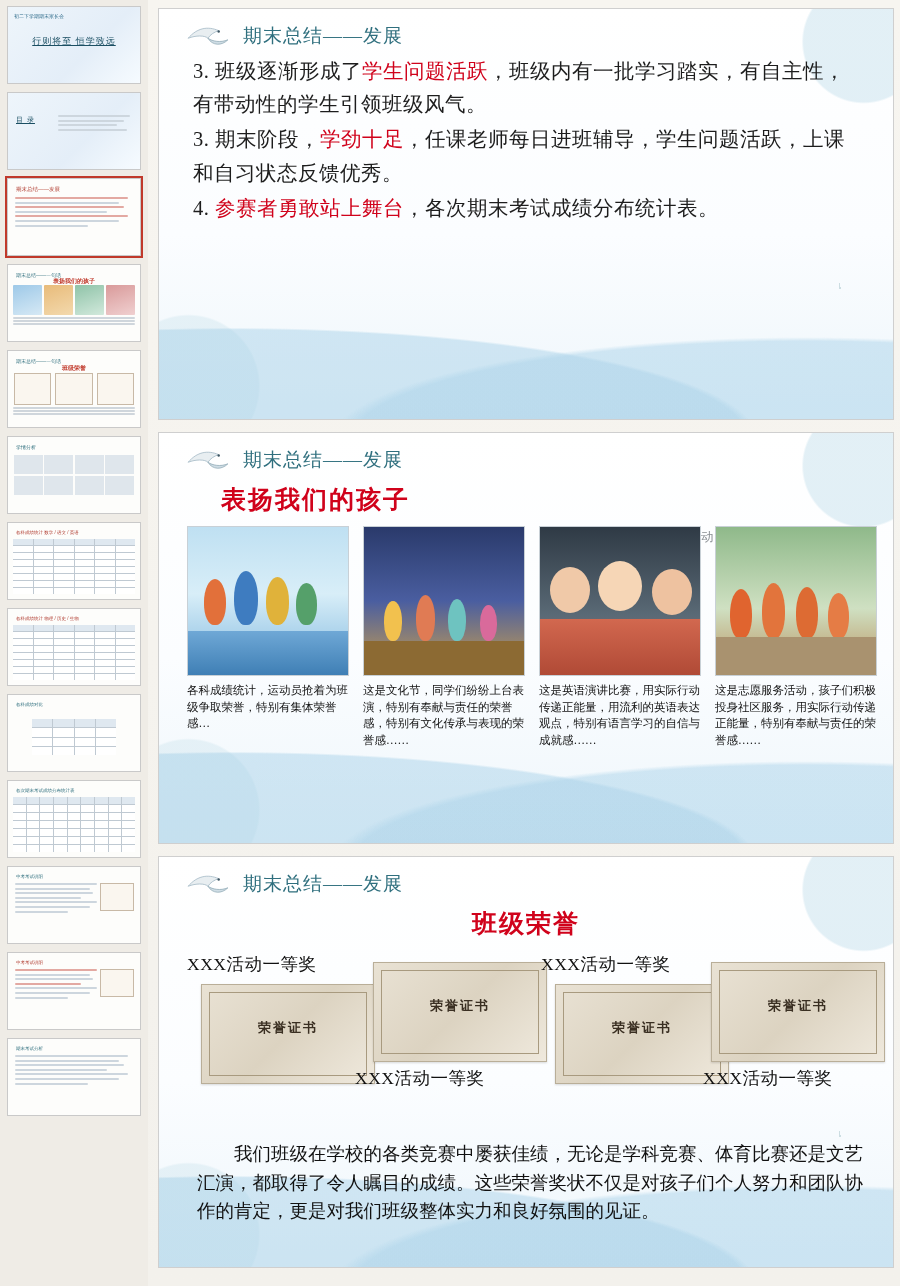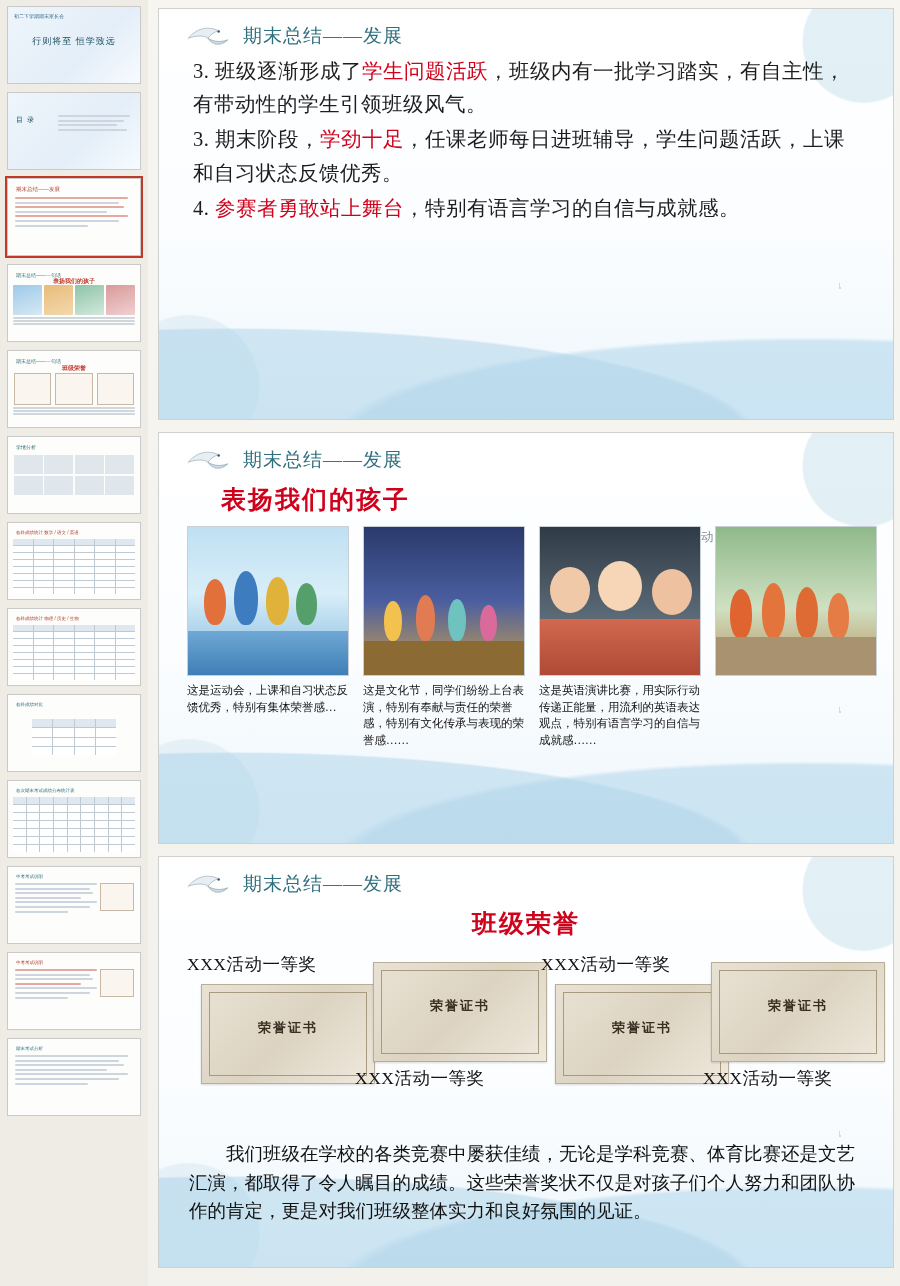--- a/index.html
+++ b/index.html
@@ -27,21 +27,21 @@
     position:relative;overflow:hidden;
     box-sizing:border-box;
   }
   .thumb.t-blue{background:linear-gradient(135deg,#eef5fb 0%,#e4eef8 60%,#f6fbff 100%);}
   .thumb.t-white{background:#fdfdfb;}
   .thumb .tt{
     position:absolute;left:6px;top:6px;font-size:5px;color:#2e6b8a;
   }
   .thumb .ttl-center{
     position:absolute;left:0;right:0;top:28px;text-align:center;
-    font-size:9px;color:#1b4f63;letter-spacing:1px;
+    font-size:9px;color:#1b4f63;letter-spacing:1px;text-decoration:underline;
   }
   .thumb .ttl-center.small{font-size:7px;top:30px;}
   .thumb .hdr{
     position:absolute;left:8px;top:7px;font-size:5.5px;color:#b03a2e;
   }
   .thumb .lines{position:absolute;left:7px;right:7px;top:16px;}
   .thumb .ln{height:2px;background:#cdd6de;margin-bottom:2.6px;border-radius:1px;}
   .thumb .ln.red{background:#e3a9a2;}
   .thumb .ln.s1{width:96%}.thumb .ln.s2{width:88%}.thumb .ln.s3{width:78%}
   .thumb .ln.s4{width:92%}.thumb .ln.s5{width:62%}
@@ -172,21 +172,21 @@
     font-family:"Liberation Serif", serif;font-size:13px;font-weight:bold;color:#3a2f22;
     letter-spacing:2px;
   }
   .cert-label{
     position:absolute;font-family:"Liberation Serif", serif;
     font-size:17.5px;color:#111;letter-spacing:.5px;
   }
   .para{
     padding:6px 30px 0 30px;
     font-family:"Liberation Serif", serif;
-    font-size:18.5px;line-height:1.55;color:#111;text-indent:2em;
+    font-size:18.5px;line-height:1.55;color:#111;text-indent:2em;margin-left:8px;
   }
   .para p{margin:0;text-indent:2em;}
 </style>
 </head>
 <body>
 
 <div class="page">
 
   <div class="filmstrip">
 
@@ -522,21 +522,21 @@
           <div class="slide-title">期末总结——发展</div>
         </div>
         <div class="body-text">
           <p>
             <span>3. 班级逐渐形成了</span><span class="hl">学生问题活跃</span><span>，班级内有一批学习踏实，有自主性，有带动性的学生引领班级风气。</span>
           </p>
           <p>
             <span>3. 期末阶段，</span><span class="hl">学劲十足</span><span>，任课老师每日进班辅导，学生问题活跃，上课和自习状态反馈优秀。</span>
           </p>
           <p>
-            <span>4. </span><span class="hl">参赛者勇敢站上舞台</span><span>，特别有语言学习的自信与成就感。</span>
+            <span>4. </span><span class="hl">参赛者勇敢站上舞台</span><span>，各次期末考试成绩分布统计表。</span>
           </p>
         </div>
       </div>
     </div>
 
     <div class="slide">
       <div class="bg-deco"></div>
       <div class="bg-wave"></div>
       <div class="corner-leaf"></div>
       <div class="slide-inner">
@@ -553,21 +553,21 @@
 
         <div class="cards">
           <div class="card">
             <div class="img img-a">
               <div class="kid" style="left:16px;top:52px;width:22px;height:46px;background:#e2703a;"></div>
               <div class="kid" style="left:46px;top:44px;width:24px;height:54px;background:#3e7cc0;"></div>
               <div class="kid" style="left:78px;top:50px;width:23px;height:48px;background:#e0b23a;"></div>
               <div class="kid" style="left:108px;top:56px;width:21px;height:42px;background:#55a06a;"></div>
               <div style="position:absolute;left:0;right:0;bottom:0;height:44px;background:linear-gradient(180deg,#6fa8d6,#3f7fb5);"></div>
             </div>
-            <div class="cap">这是运动会，上课和自习状态反馈优秀，特别有集体荣誉感…</div>
+            <div class="cap">各科成绩统计，运动员抢着为班级争取荣誉，特别有集体荣誉感…</div>
           </div>
 
           <div class="card">
             <div class="img img-b">
               <div class="kid" style="left:20px;top:74px;width:18px;height:40px;background:#f2c14e;"></div>
               <div class="kid" style="left:52px;top:68px;width:19px;height:46px;background:#e07b54;"></div>
               <div class="kid" style="left:84px;top:72px;width:18px;height:42px;background:#6ec3c0;"></div>
               <div class="kid" style="left:116px;top:78px;width:17px;height:36px;background:#d96a9b;"></div>
               <div style="position:absolute;left:0;right:0;bottom:0;height:34px;background:#8c6a33;"></div>
             </div>
@@ -585,20 +585,21 @@
           </div>
 
           <div class="card">
             <div class="img img-d">
               <div class="kid" style="left:14px;top:62px;width:22px;height:50px;background:#e0642f;"></div>
               <div class="kid" style="left:46px;top:56px;width:23px;height:56px;background:#e2743c;"></div>
               <div class="kid" style="left:80px;top:60px;width:22px;height:52px;background:#dd6b33;"></div>
               <div class="kid" style="left:112px;top:66px;width:21px;height:46px;background:#e57c45;"></div>
               <div style="position:absolute;left:0;right:0;bottom:0;height:38px;background:#a9926f;"></div>
             </div>
+            <div class="cap">这是志愿服务活动，孩子们积极投身社区服务，用实际行动传递正能量，特别有奉献与责任的荣誉感……</div>
           </div>
         </div>
       </div>
     </div>
 
     <div class="slide">
       <div class="bg-deco"></div>
       <div class="bg-wave"></div>
       <div class="corner-leaf"></div>
       <div class="slide-inner">

